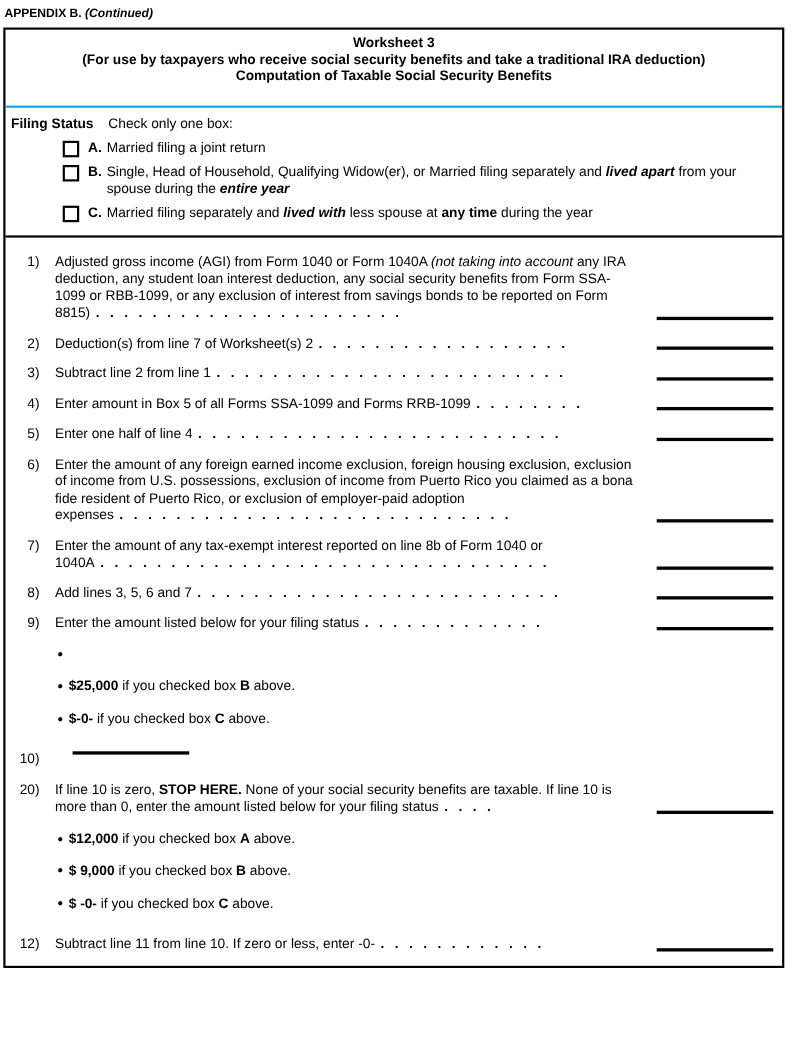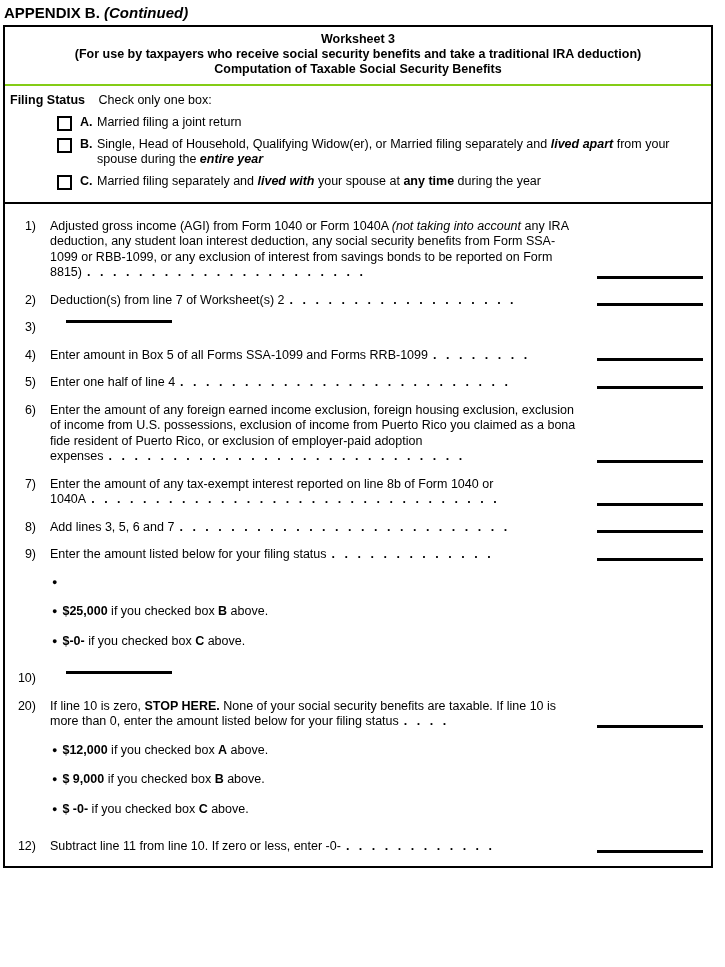--- a/index.html
+++ b/index.html
@@ -6,28 +6,28 @@
   body{
     width:725px;height:967px;background:#ffffff;color:#000;
     font-family:"Liberation Sans","DejaVu Sans",sans-serif;
     font-size:12.5px;line-height:15.5px;overflow:hidden;
     -webkit-font-smoothing:none;
   }
   .fw-b{font-weight:bold}
   .fs-i{font-style:italic}
   .seg{white-space:pre-wrap}
 
-  .appendix{margin:4px 0 4px 4px;font-size:15px;font-weight:bold;line-height:17px;}
+  .appendix{margin:4px 0 4px 4px;font-size:11px;font-weight:bold;line-height:17px;}
   .appendix span{white-space:pre-wrap}
 
   .form-box{margin-left:3px;width:710px;border:2px solid #000;box-sizing:border-box;}
 
   .title-section{
-    border-bottom:2px solid #84cc16;text-align:center;font-weight:bold;
-    padding:5px 4px 7px 4px;line-height:15px;
+    border-bottom:2px solid #0ea5e9;text-align:center;font-weight:bold;
+    padding:5px 4px 19px 4px;line-height:15px;
   }
 
   .filing-section{border-bottom:2px solid #000;padding:7px 11px 12px 5px;}
   .fs-head{margin-bottom:2px;}
   .fs-instr{margin-left:10px;}
   .fs-row{display:flex;margin-top:6px;margin-left:47px;align-items:flex-start;}
   .cb{
     flex:none;width:11px;height:11px;border:2px solid #000;
     margin-top:1px;background:#fff;cursor:pointer;
   }
@@ -81,21 +81,21 @@
             <div class="fs-text"><span class="seg">Married filing a joint return</span></div>
           </div>
           <div class="fs-row">
             <div class="cb"></div>
             <span class="fs-letter">B.</span>
             <div class="fs-text"><span class="seg">Single, Head of Household, Qualifying Widow(er), or Married filing separately and </span><span class="seg fw-b fs-i">lived apart</span><span class="seg"> from your spouse during the </span><span class="seg fw-b fs-i">entire year</span></div>
           </div>
           <div class="fs-row">
             <div class="cb"></div>
             <span class="fs-letter">C.</span>
-            <div class="fs-text"><span class="seg">Married filing separately and </span><span class="seg fw-b fs-i">lived with</span><span class="seg"> your spouse at </span><span class="seg fw-b">any time</span><span class="seg"> during the year</span></div>
+            <div class="fs-text"><span class="seg">Married filing separately and </span><span class="seg fw-b fs-i">lived with</span><span class="seg"> less spouse at </span><span class="seg fw-b">any time</span><span class="seg"> during the year</span></div>
           </div>
         </div>
     </div>
 
     <div class="items-section" id="items-section">
         <div class="item">
           <div class="item-num">1)</div>
           <div class="item-rest">
             <div class="item-row">
               <div class="item-text"><span class="seg">Adjusted gross income (AGI) from Form 1040 or Form 1040A </span><span class="seg fs-i">(not taking into account</span><span class="seg"> any IRA deduction, any student loan interest deduction, any social security benefits from Form SSA-1099 or RBB-1099, or any exclusion of interest from savings bonds to be reported on Form 8815)</span><span class="dots">......................</span></div>
@@ -113,20 +113,21 @@
               <div class="item-linecol">
                 <div class="ans-line"></div>
               </div>
             </div>
           </div>
         </div>
         <div class="item">
           <div class="item-num">3)</div>
           <div class="item-rest">
             <div class="item-row">
+              <div class="item-text"><span class="seg">Subtract line 2 from line 1</span><span class="dots">.........................</span></div>
               <div class="item-linecol">
                 <div class="ans-line"></div>
               </div>
             </div>
           </div>
         </div>
         <div class="item">
           <div class="item-num">4)</div>
           <div class="item-rest">
             <div class="item-row">

